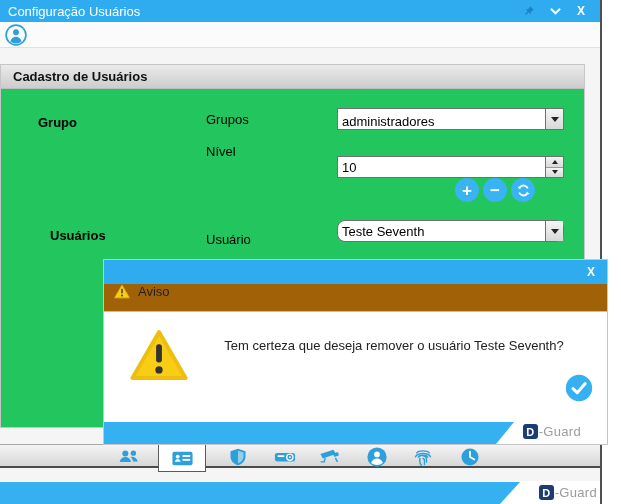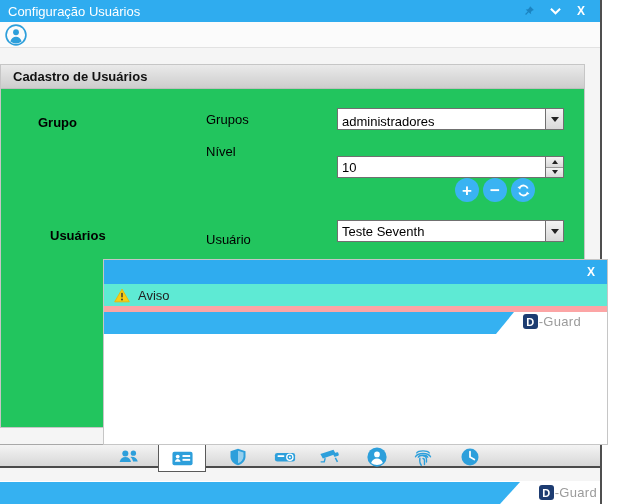--- a/index.html
+++ b/index.html
@@ -54,22 +54,22 @@
 
   .round-btn { position:absolute; width:24px; height:24px; border-radius:50%; background:#3AB3F2;
                color:#fff; display:flex; align-items:center; justify-content:center;
                font-size:17px; font-weight:bold; line-height:1; }
 
   
   #dialog { position:absolute; left:103px; top:259px; width:505px; height:186px; background:#fff;
             border:1px solid #C6C6C6; z-index:5; }
   #dialog-header { height:24px; background:#2FACEF; display:flex; align-items:center; }
   #dialog-close { margin-left:auto; color:#fff; font-weight:bold; font-size:12px; padding-right:12px; }
-  #dialog-subheader { height:28px; display:flex; align-items:center; padding-left:10px;
-                      background:#5eead4; border-bottom:6px solid #fca5a5; }
+  #dialog-subheader { height:28px; display:flex; padding-left:10px;
+                      background:#a16207; border-bottom:1px solid #fca5a5; }
   #dialog-subheader .t { font-size:13px; color:#222; margin-left:8px; }
   #dialog-body { position:relative; height:110px; background:#fff; }
   #dialog-msg { position:absolute; left:120px; top:24px; width:340px; text-align:center;
                 font-size:13px; color:#222; line-height:1.55; }
   #big-warning { position:absolute; left:26px; top:14px; width:58px; height:58px; }
   #confirm-btn { position:absolute; right:14px; top:62px; width:28px; height:28px; }
   #dialog-footer { position:relative; height:22px; background:#fff; }
   #dialog-stripe { position:absolute; left:0; top:0; height:22px; width:410px; background:#35B1F1;
                    clip-path:polygon(0 0, 100% 0, calc(100% - 18px) 100%, 0 100%); }
   .brand { position:absolute; display:flex; align-items:center; gap:1px; }
@@ -158,21 +158,21 @@
             <path d="M4.3 12.6a6.2 6.2 0 0 0 10.4 2"></path>
             <path d="M15.7 7.4A6.2 6.2 0 0 0 5.3 5.4"></path>
           </g>
           <path d="M14.6 11.2l3.4 3.6-5 .9z" fill="#fff"></path>
           <path d="M5.4 8.8L2 5.2l5-.9z" fill="#fff"></path>
         </svg>
       </div>
 
       <div class="lbl lbl-bold" style="left:37px; top:163px;margin-left:12px;">Usuários</div>
       <div class="lbl" style="left:205px; top:159px;margin-top:8px;">Usuário</div>
-      <div class="combo" style="left:336px; top:155px;">
+      <div class="combo" style="left:336px; top:155px;border-radius:8px;">
         <span class="val">Teste Seventh</span>
         <span class="drop">
             <span class="tri-down"></span>
           </span>
       </div>
     </div>
   </div>
 
   <div id="tabbar">
     <span class="tab-ic" style="left:118px;">
@@ -253,20 +253,34 @@
       <span id="dialog-close">X</span>
     </div>
     <div id="dialog-subheader">
       <svg width="16" height="15" viewBox="0 0 24 22">
         <path d="M12 1.5L23 20.5H1z" fill="#F7CE14" stroke="#E9B80C" stroke-width="1.4" stroke-linejoin="round"></path>
         <rect x="10.9" y="7" width="2.2" height="7" rx="1" fill="#3a3a3a"></rect>
         <circle cx="12" cy="17" r="1.4" fill="#3a3a3a"></circle>
       </svg>
       <span class="t">Aviso</span>
     </div>
+    <div id="dialog-body">
+      <svg id="big-warning" viewBox="0 0 24 22">
+        <path d="M12 1.5L23 20.5H1z" fill="#F7CE14" stroke="#EDBE10" stroke-width="1.6" stroke-linejoin="round"></path>
+        <rect x="10.8" y="6.5" width="2.4" height="7.6" rx="1.1" fill="#333"></rect>
+        <circle cx="12" cy="17.2" r="1.5" fill="#333"></circle>
+      </svg>
+      <div id="dialog-msg">Tem certeza que deseja remover o usuário Teste Seventh?</div>
+      <span id="confirm-btn">
+        <svg width="28" height="28" viewBox="0 0 28 28">
+          <circle cx="14" cy="14" r="13.2" fill="#35B1F1"></circle>
+          <path d="M8 14.6l4.2 4.2 8-9.2" stroke="#fff" stroke-width="3" fill="none" stroke-linecap="round" stroke-linejoin="round"></path>
+        </svg>
+      </span>
+    </div>
     <div id="dialog-footer">
       <div id="dialog-stripe"></div>
       <div class="brand" id="dialog-brand">
         <span class="dbox">D</span>
         <span class="rest">-Guard</span>
       </div>
     </div>
   </div>
 
 </div>

